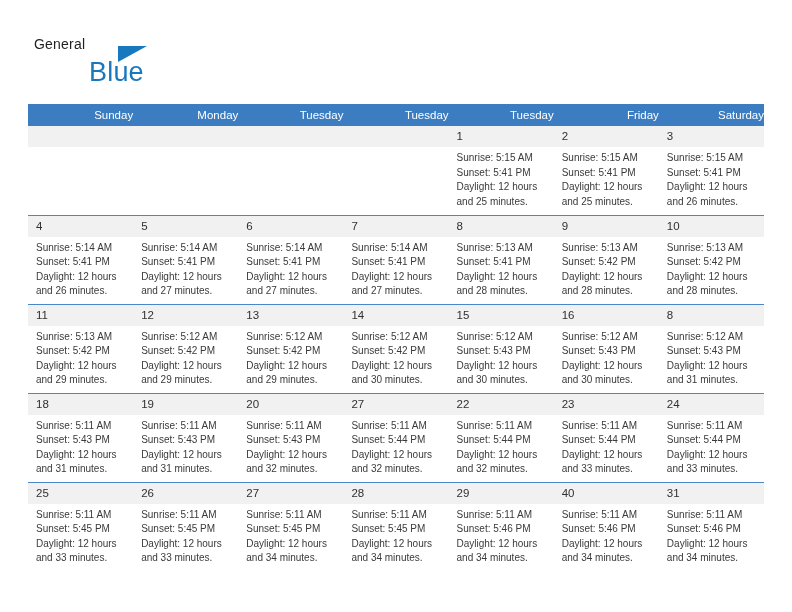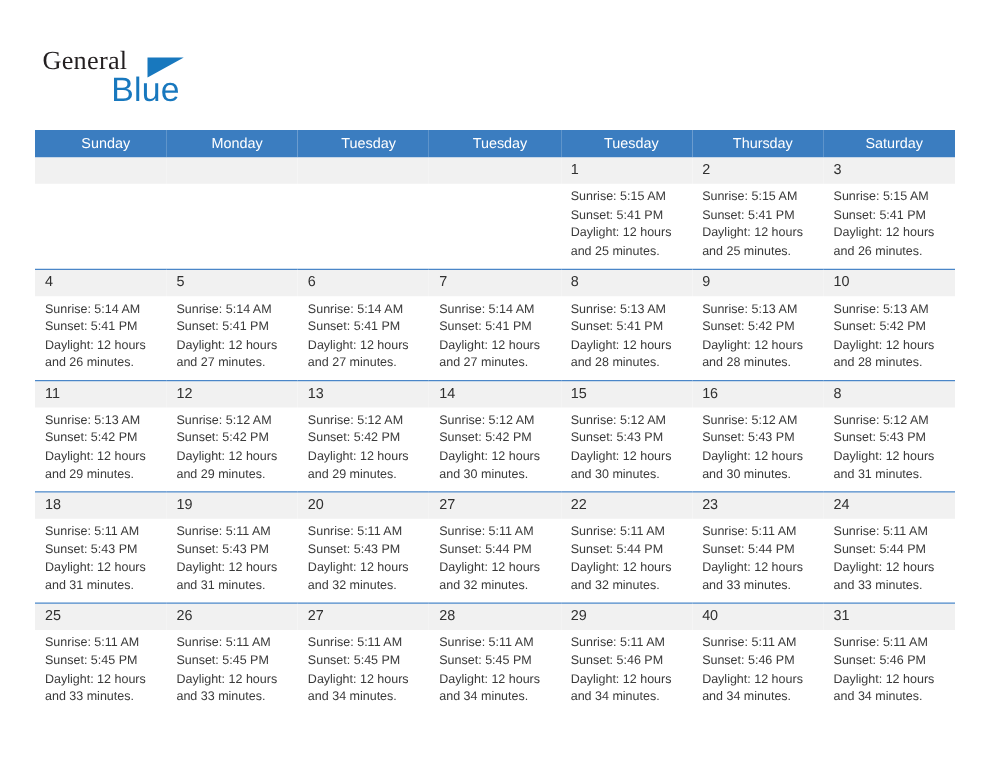--- a/index.html
+++ b/index.html
@@ -33,24 +33,24 @@
     position: absolute;
     left: 34px;
     top: 36px;
     width: 240px;
     height: 52px;
   }
   .brand-general {
     position: absolute;
     left: 0;
     top: 0;
-    font-size: 21px;
+    font-size: 14px;
     letter-spacing: 0.2px;
     color: #231f20;
-    font-family: Liberation Serif, serif;
+    font-family: Liberation Sans, sans-serif;
   }
   .brand-blue {
     position: absolute;
     left: 55px;
     top: 21px;
     font-size: 27px;
     letter-spacing: 0.2px;
     color: #1878be;
     font-family: "Liberation Sans", sans-serif;
   }
@@ -93,21 +93,21 @@
     top: 104px;
     width: 736px;
     border-collapse: collapse;
     table-layout: fixed;
   }
   .calendar th {
     background: #3b7dc0;
     color: #ffffff;
     font-size: 11.5px;
     font-weight: normal;
-    text-align: center;
+    text-align: right;
     padding: 5px 0 5px 8px;
     height: 21px;
     box-sizing: border-box;
     border: none;
   }
   .calendar td {
     vertical-align: top;
     padding: 0;
     border: none;
     border-top: 1px solid #4a86c8;
@@ -156,21 +156,21 @@
   </div>
 
   <table class="calendar">
     <thead>
       <tr>
         <th>Sunday</th>
         <th>Monday</th>
         <th>Tuesday</th>
         <th>Tuesday</th>
         <th>Tuesday</th>
-        <th>Thursday</th>
+        <th>Friday</th>
         <th>Saturday</th>
       </tr>
     </thead>
     <tbody>
 
       <tr class="week-row">
         <td class="empty">
           <div class="daynum"></div>
         </td>
         <td class="empty">

